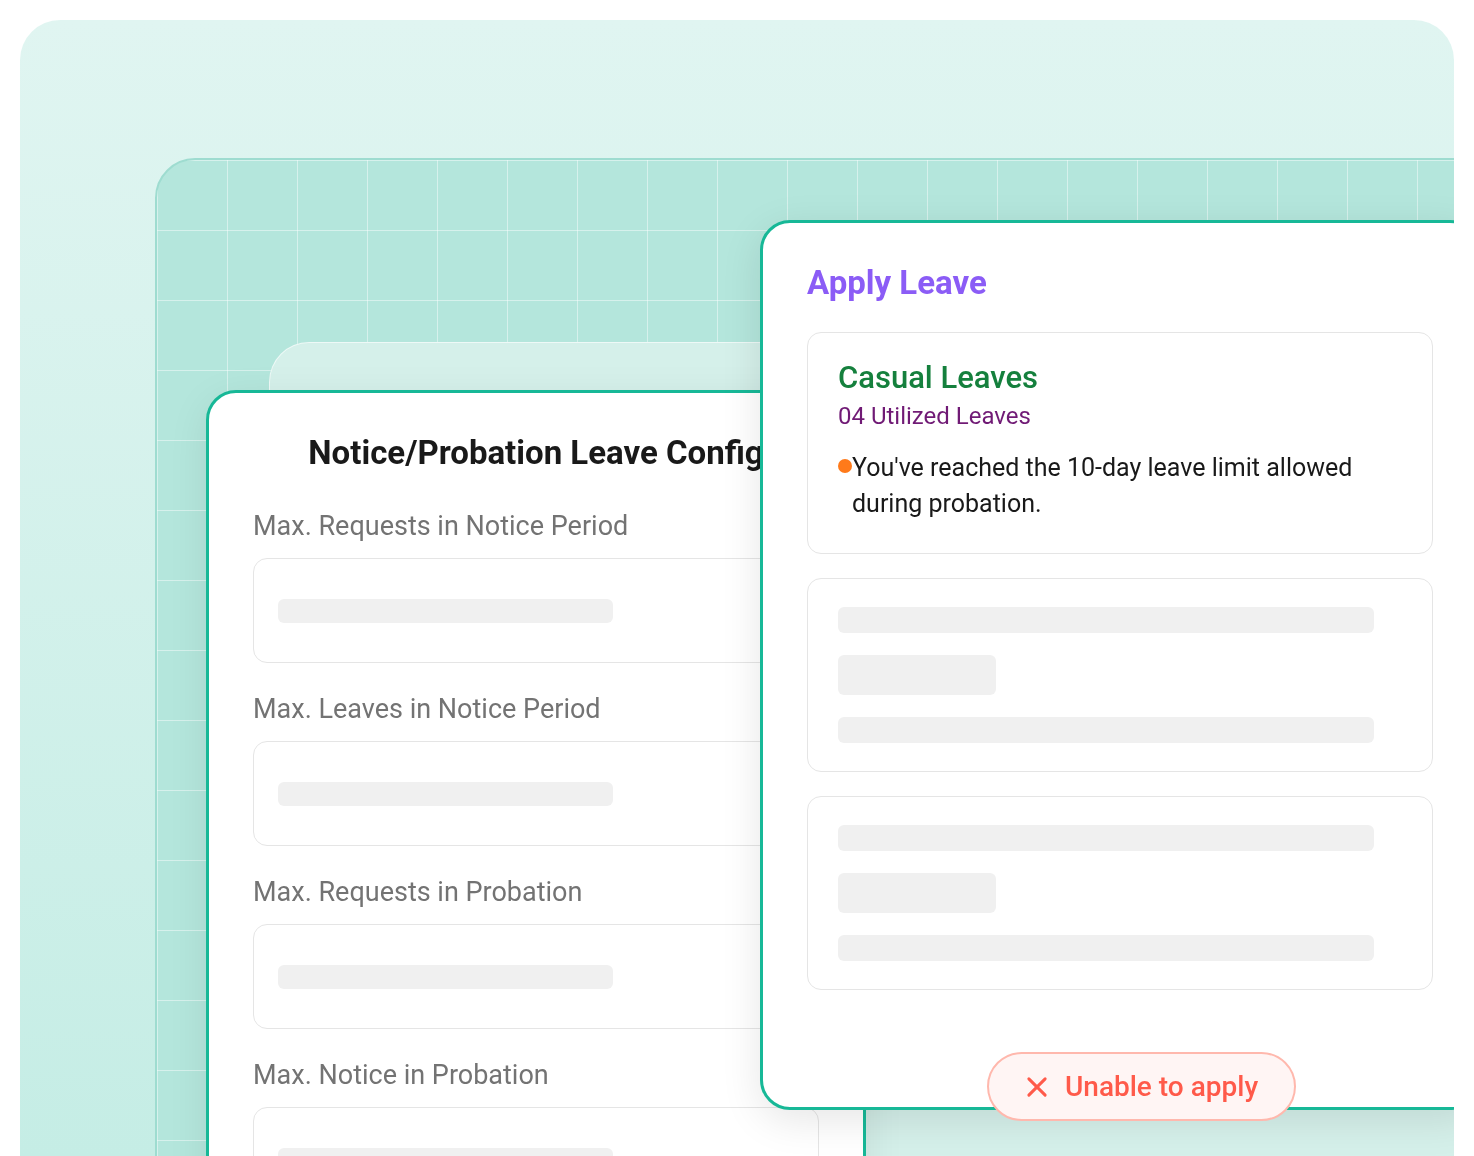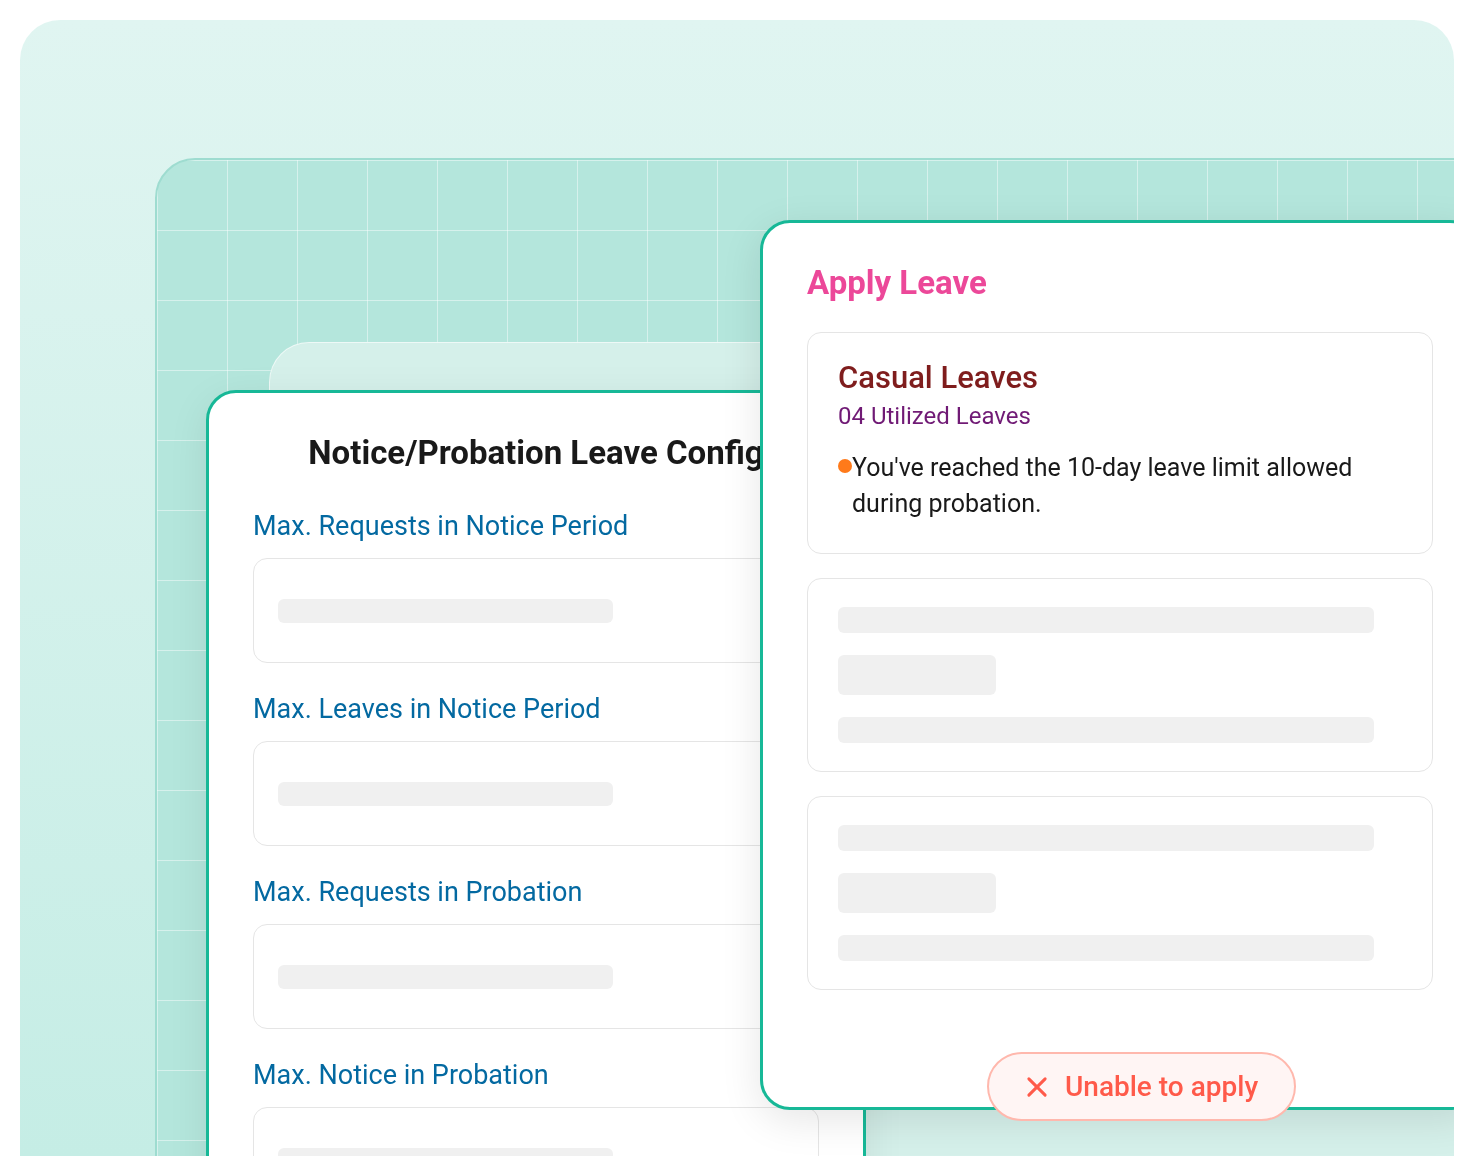--- a/index.html
+++ b/index.html
@@ -68,21 +68,21 @@
       white-space: nowrap;
       overflow: hidden;
       text-align: center;
     }
     .field-group {
       margin-bottom: 30px;
     }
     .field-label {
       font-size: 27px;
       font-weight: 400;
-      color: #0369a1;
+      color: #737373;
       margin-bottom: 16px;
     }
     .field-box {
       border: 1.5px solid #e5e5e5;
       border-radius: 14px;
       padding: 26px 24px;
       height: 105px;
       display: flex;
       align-items: center;
     }
@@ -100,33 +100,33 @@
       height: 890px;
       background: #ffffff;
       border: 3px solid #17b897;
       border-radius: 30px;
       padding: 40px 44px;
       box-shadow: 0 10px 40px rgba(0,0,0,0.1);
     }
     .apply-title {
       font-size: 33px;
       font-weight: 700;
-      color: #ec4899;
+      color: #8b5cf6;
       margin-bottom: 30px;
     }
     .leave-info-box {
       border: 1.5px solid #e5e5e5;
       border-radius: 14px;
       padding: 26px 30px 30px 30px;
       margin-bottom: 24px;
     }
     .leave-type {
       font-size: 31px;
       font-weight: 500;
-      color: #7f1d1d;
+      color: #15803d;
       margin-bottom: 6px;
     }
     .leave-utilized {
       font-size: 24px;
       font-weight: 400;
       color: #701a75;
       margin-bottom: 20px;
     }
     .warning-row {
       display: flex;

